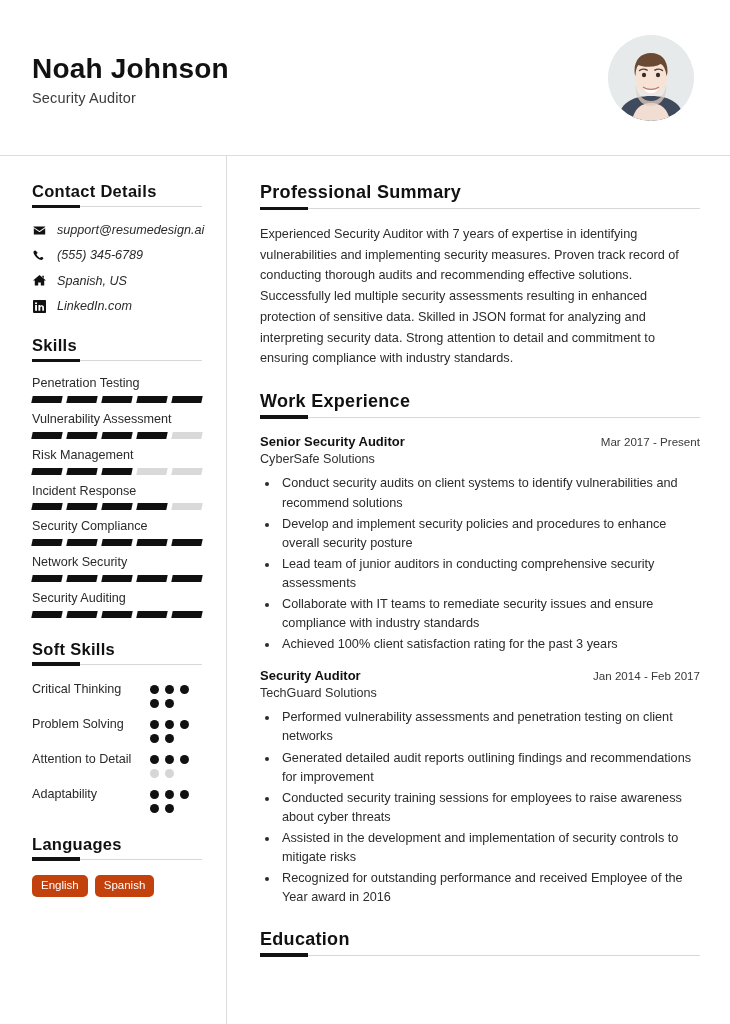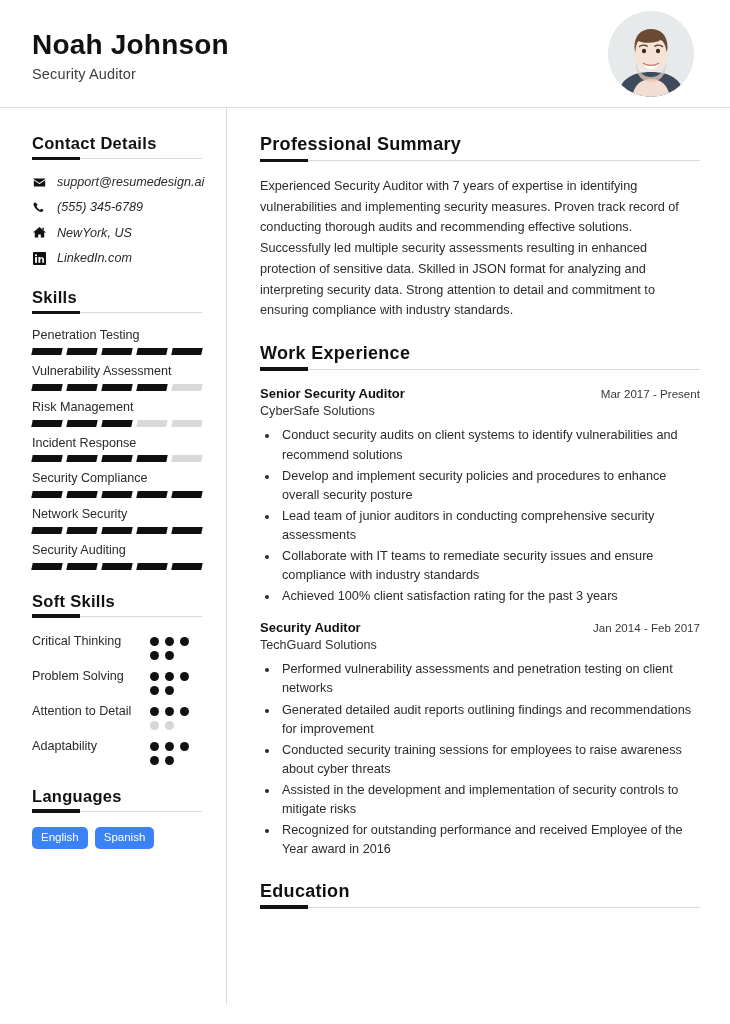--- a/index.html
+++ b/index.html
@@ -10,21 +10,21 @@
     background: #ffffff;
     font-family: "Liberation Sans", sans-serif;
     color: #1a1a1a;
     overflow: hidden;
   }
 
   .page { position: relative; width: 730px; height: 1024px; background: #fff; }
 
   
   .header {
-    height: 108px;
+    height: 156px;
     padding: 0 36px 0 32px;
     display: flex;
     align-items: center;
     justify-content: space-between;
     border-bottom: 1px solid #dcdcdc;
   }
   .header-text { padding-top: 4px; }
   .full-name {
     font-size: 28px;
     font-weight: bold;
@@ -144,21 +144,21 @@
   .dot {
     width: 9px; height: 9px;
     border-radius: 50%;
     background: #d6d6d6;
   }
   .dot.on { background: #111111; }
 
   
   .lang-tags { display: flex; flex-wrap: wrap; gap: 7px; }
   .lang-tag {
-    background: #3b82f6;
+    background: #c2410c;
     color: #ffffff;
     font-size: 11.5px;
     padding: 4px 9px 5px 9px;
     border-radius: 5px;
     line-height: 1.15;
   }
 
   
   .summary-text {
     font-size: 12.7px;
@@ -273,21 +273,21 @@
             </span>
             <span>(555) 345-6789</span>
           </li>
 
           <li class="contact-item">
             <span class="contact-icon">
               <svg width="13" height="13" viewBox="0 0 16 16" fill="currentColor">
                   <path d="M8 1.2 0 8.1h2.2v6.2h4.2v-3.9h3.2v3.9h4.2V8.1H16zM11.4 2v1.5l1.9 1.6V2z"></path>
                 </svg>
             </span>
-            <span>NewYork, US</span>
+            <span>Spanish, US</span>
           </li>
 
           <li class="contact-item">
             <span class="contact-icon">
               <svg width="13" height="13" viewBox="0 0 16 16" fill="currentColor">
                   <path d="M1.2 0h13.6c.66 0 1.2.54 1.2 1.2v13.6c0 .66-.54 1.2-1.2 1.2H1.2A1.2 1.2 0 0 1 0 14.8V1.2C0 .54.54 0 1.2 0zM4.9 13.2V6.3H2.6v6.9zM3.75 5.35a1.34 1.34 0 1 0 0-2.68 1.34 1.34 0 0 0 0 2.68zM13.5 13.2V9.4c0-2.03-1.08-2.97-2.53-2.97-1.17 0-1.69.64-1.98 1.1V6.3H6.7c.03.65 0 6.9 0 6.9h2.29V9.35c0-.2.01-.41.07-.56.17-.41.54-.84 1.18-.84.83 0 1.17.63 1.17 1.56v3.69z"></path>
                 </svg>
             </span>
             <span>LinkedIn.com</span>
           </li>

